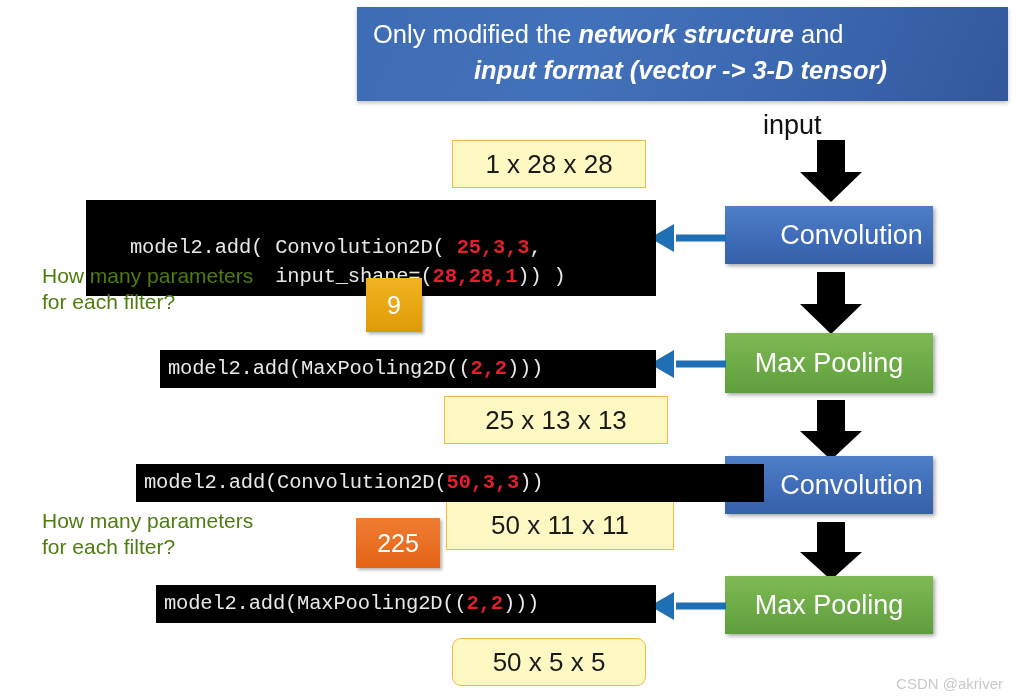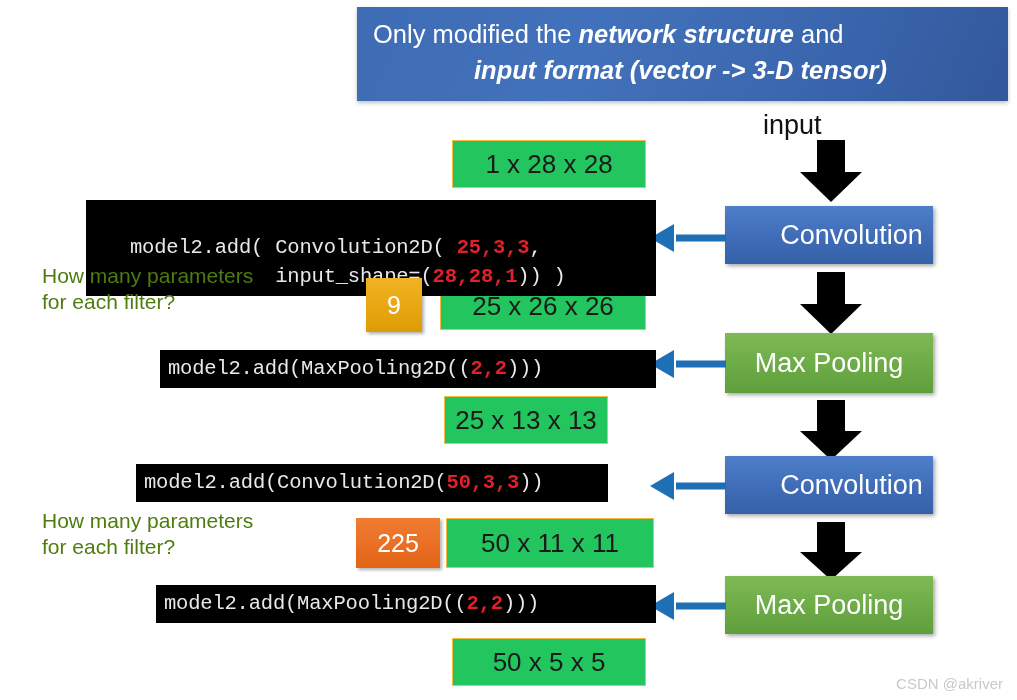--- a/index.html
+++ b/index.html
@@ -46,21 +46,21 @@
     line-height: 1.42;
     white-space: pre;
     letter-spacing: -0.2px;
     padding: 4px 6px 5px 8px;
   }
   .code .num { color: #e0202a; font-weight: bold; }
 
   
   .shapebox {
     position: absolute;
-    background: #22c55e;
+    background: #fef9c3;
     border: 1.5px solid #f0b githubnone;
     border: 1.5px solid #f4b942;
     color: #1a1a1a;
     font-size: 26px;
     display: flex; align-items: center; justify-content: center;
     font-family: "Liberation Sans", sans-serif;
   }
 
   
   .badge {
@@ -184,43 +184,40 @@
 
   <svg class="connector" style="left:648px; top:590px;" width="80" height="32">
     <line x1="78" y1="16" x2="28" y2="16" stroke="#1f6fb5" stroke-width="7"></line>
     <polygon points="26,2 26,30 2,16" fill="#1f6fb5"></polygon>
   </svg>
 
   <div class="shapebox" style="left:452px; top:140px; width:194px; height:48px;">
     <span>1 x 28 x 28</span>
   </div>
 
-  <div class="shapebox" style="left:440px; top:282px; width:206px; height:48px;">
-    <span>25 x 26 x 26</span>
-  </div>
-
-  <div class="shapebox" style="left:444px; top:396px; width:164px; height:48px;">
+
+  <div class="shapebox" style="left:444px; top:396px; width:224px; height:48px;">
     <span>25 x 13 x 13</span>
   </div>
 
-  <div class="shapebox" style="left:446px; top:518px; width:208px; height:50px;">
+  <div class="shapebox" style="left:446px; top:500px; width:228px; height:50px;">
     <span>50 x 11 x 11</span>
   </div>
 
-  <div class="shapebox" style="left:452px; top:638px; width:194px; height:48px;">
+  <div class="shapebox" style="left:452px; top:638px; width:194px; height:48px;border-radius:9px;">
     <span>50 x 5 x 5</span>
   </div>
 
   <div class="code" style="left:86px; top:200px; width:570px;padding-left:44px;">
 <span><span>model2.add( Convolution2D( </span><span class="num">25,3,3</span><span>,</span></span>
 <span><span>            input_shape=</span><span>(</span><span class="num">28,28,1</span><span>)) )</span></span></div>
 
   <div class="code" style="left:160px; top:350px; width:496px;"><span>model2.add(MaxPooling2D((</span><span class="num">2,2</span><span>)))</span></div>
 
-  <div class="code" style="left:136px; top:464px; width:472px;"><span>model2.add(Convolution2D(</span><span class="num">50,3,3</span><span>))</span></div>
+  <div class="code" style="left:136px; top:464px; width:628px;"><span>model2.add(Convolution2D(</span><span class="num">50,3,3</span><span>))</span></div>
 
   <div class="code" style="left:156px; top:585px; width:500px;"><span>model2.add(MaxPooling2D((</span><span class="num">2,2</span><span>)))</span></div>
 
   <div class="question" style="left:22px; top:263px;">How many parameters
 for each filter?</div>
   <div class="badge gold" style="left:366px; top:278px; width:56px; height:54px;">
     <span>9</span>
   </div>
 
   <div class="question" style="left:22px; top:508px;">How many parameters

